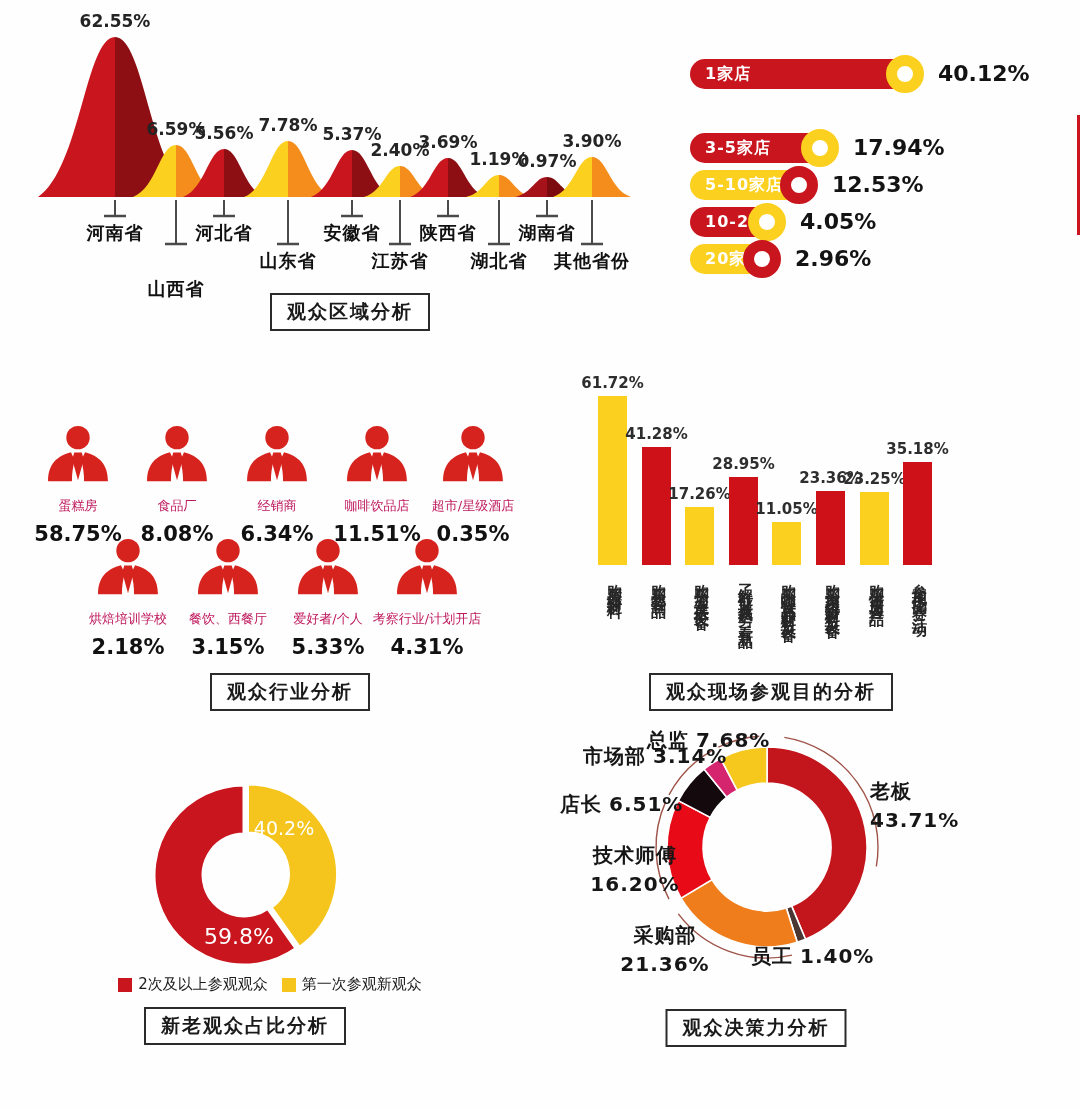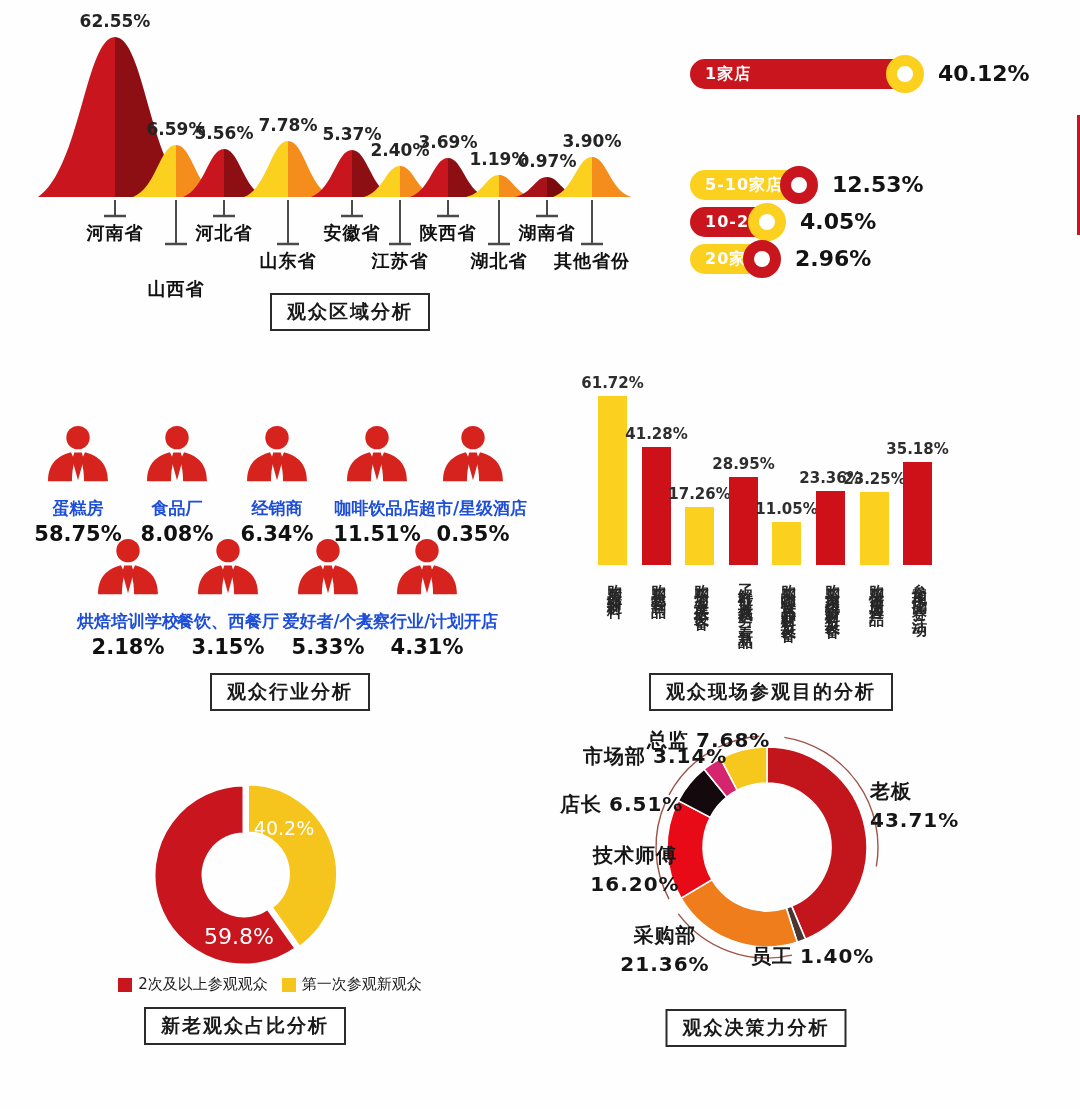--- a/index.html
+++ b/index.html
@@ -41,21 +41,21 @@
   
   .store-row { position:absolute; left:0; height:30px; width:100%; }
   .store-bar { position:absolute; left:0; top:0; height:30px; border-radius:15px; }
   .store-label { position:absolute; left:15px; top:0; line-height:30px; color:#fff; font-size:16px; font-weight:700; letter-spacing:1px; white-space:nowrap; }
   .store-cap { position:absolute; top:-4px; width:38px; height:38px; border-radius:50%; border:11px solid #000; background:#fff; }
   .store-val { position:absolute; top:0; line-height:30px; font-size:22px; font-weight:700; color:#131313; white-space:nowrap; }
 
   
   .ind-icon { position:absolute; width:66px; height:58px; }
   .ind-label,.ind-val { position:absolute; transform:translateX(-50%); white-space:nowrap; }
-  .ind-label { font-size:17px; font-weight:700; color:#1d4ed8; }
+  .ind-label { font-size:13px; font-weight:400; color:#be185d; }
   .ind-val { font-size:21px; font-weight:700; color:#111; }
 
   
   .pp-bar { position:absolute; }
   .pp-val { position:absolute; transform:translateX(-50%); font-size:15px; font-weight:700; color:#2e2e2e; white-space:nowrap; }
   .pp-cat { position:absolute; writing-mode:vertical-rl; height:116px; width:46px; font-size:15px; font-weight:600; letter-spacing:4px; line-height:20px; color:#262626; }
 
   
   .donut-val { position:absolute; transform:translate(-50%,-50%); color:#fff; font-weight:400; }
   .donut-val-yellow { left:174px; top:53px; font-size:19px; }
@@ -147,20 +147,27 @@
 
   <section class="sec" id="sec-stores">
     <div class="overlay" id="store-rows">
         <div class="store-row" style="top: 7px;">
           <div class="store-bar" style="width: 232px; background: rgb(201, 21, 30);">
             <span class="store-label">1家店</span>
           </div>
           <span class="store-cap" style="left: 196px; border-color: rgb(252, 208, 30);"></span>
           <span class="store-val" style="left: 248px;">40.12%</span>
         </div>
+        <div class="store-row" style="top: 81px;">
+          <div class="store-bar" style="width: 147px; background: rgb(201, 21, 30);">
+            <span class="store-label">3-5家店</span>
+          </div>
+          <span class="store-cap" style="left: 111px; border-color: rgb(252, 208, 30);"></span>
+          <span class="store-val" style="left: 163px;">17.94%</span>
+        </div>
         <div class="store-row" style="top: 118px;">
           <div class="store-bar" style="width: 126px; background: rgb(252, 208, 30);">
             <span class="store-label">5-10家店</span>
           </div>
           <span class="store-cap" style="left: 90px; border-color: rgb(201, 21, 30);"></span>
           <span class="store-val" style="left: 142px;">12.53%</span>
         </div>
         <div class="store-row" style="top: 155px;">
           <div class="store-bar" style="width: 94px; background: rgb(201, 21, 30);">
             <span class="store-label">10-20家店</span>

